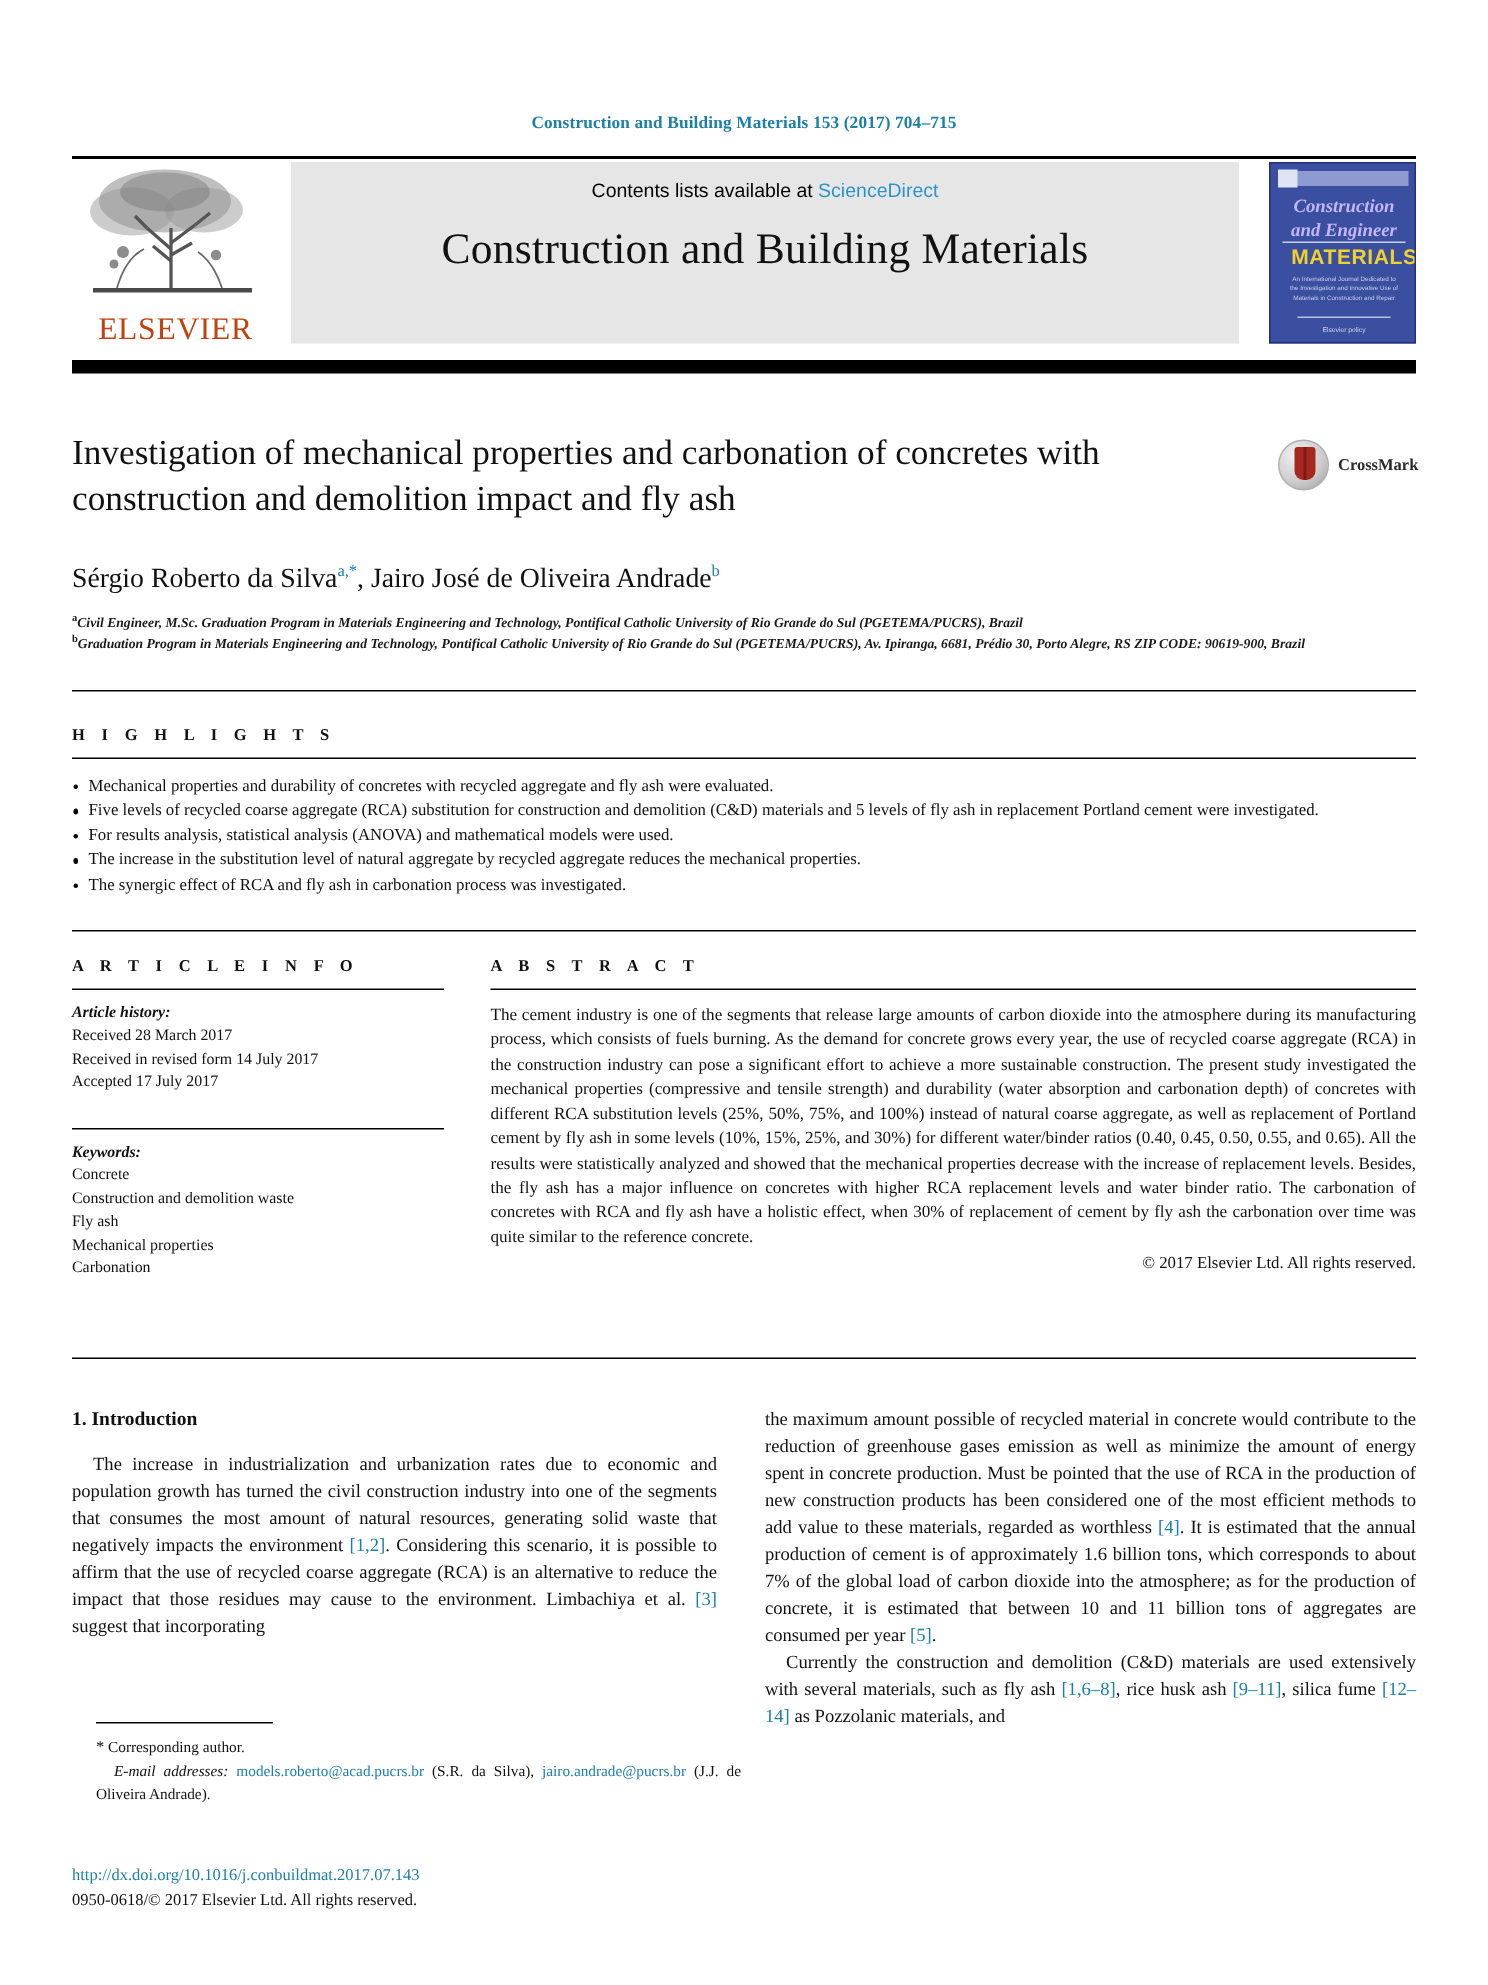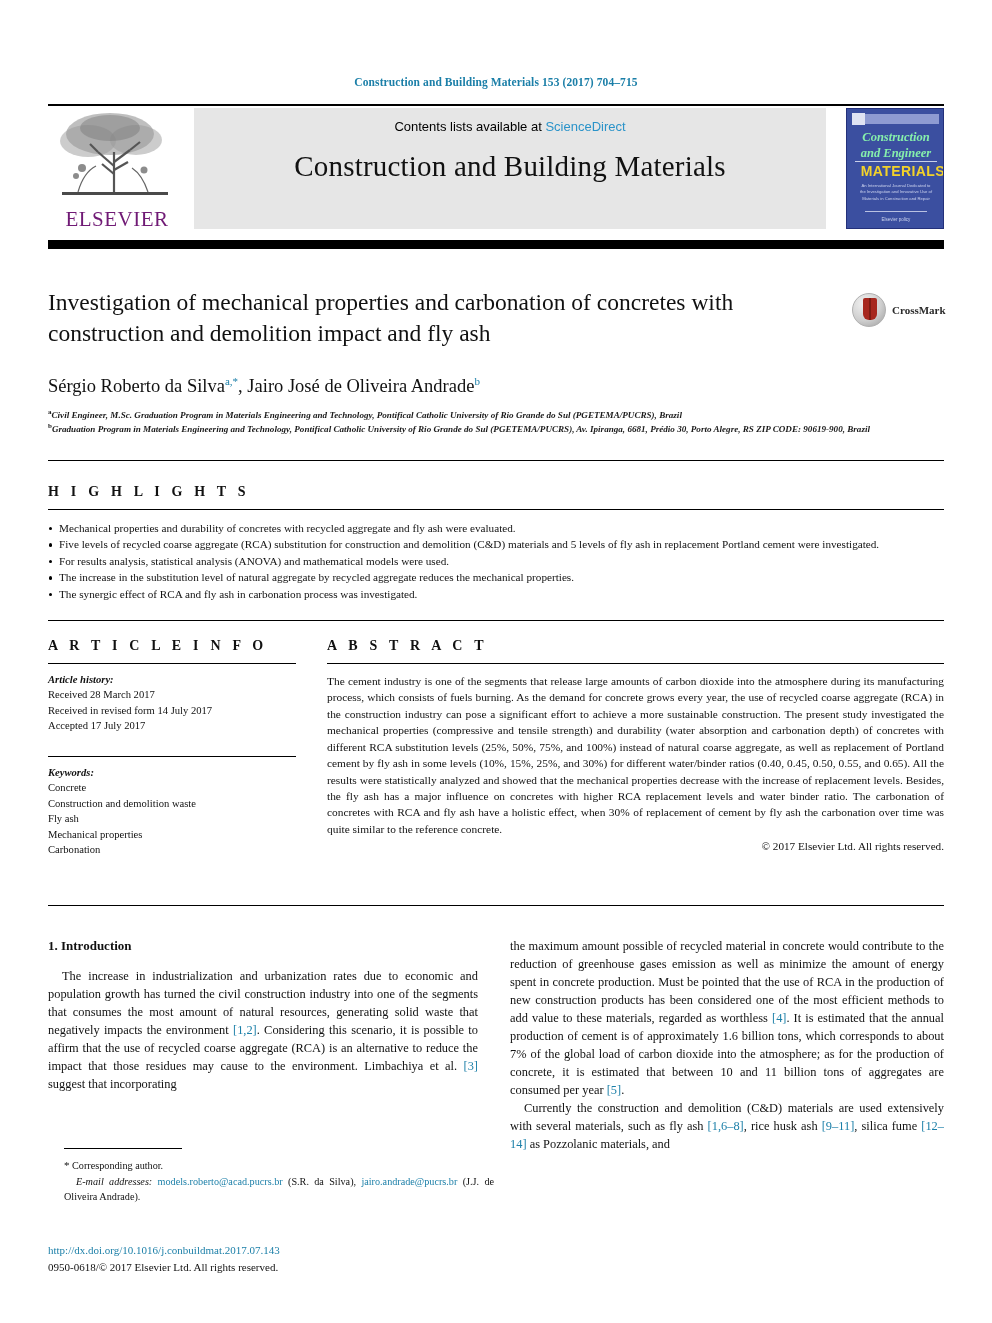--- a/index.html
+++ b/index.html
@@ -57,21 +57,21 @@
   }
   .tree-svg { display:block; }
   .elsevier-word {
     position: absolute;
     left: 2px; bottom: 0px;
     width: 134px;
     text-align: center;
     font-family: "Liberation Serif", serif;
     font-size: 21px;
     letter-spacing: .5px;
-    color: #701a75;
+    color: #c2410c;
     line-height: 1;
   }
   .masthead-center {
     position: absolute;
     left: 146px; top: 2px;
     width: 632px;
     height: 121px;
     background: #e6e6e6;
     text-align: center;
   }
@@ -121,21 +121,21 @@
     background: #dfe3f3;
   }
   .cover-l1, .cover-l2 {
     position: absolute;
     left: 0; width: 98px;
     text-align: center;
     font-family: "Liberation Serif", serif;
     font-style: italic;
     font-weight: bold;
     font-size: 12.5px;
-    color: #86efac;
+    color: #c4b5fd;
   }
   .cover-l1 { top: 21px; }
   .cover-l2 { top: 37px; }
   .cover-l3 {
     position: absolute;
     left: 0; top: 54px; width: 98px;
     text-align: right;
     font-family: "Liberation Sans", sans-serif;
     font-weight: bold;
     font-size: 14px;
@@ -249,21 +249,21 @@
   .rule-thin {
     position: absolute;
     background: #000;
     height: 1px;
   }
 
   
   .sect-label {
     font-family: "Liberation Serif", serif;
     font-weight: bold;
-    font-size: 14px;
+    font-size: 11px;
     letter-spacing: 4.2px;
     color: #111;
   }
   .highlights {
     position: absolute;
     left: 48px; top: 484px;
     width: 896px;
   }
   .hl-rule {
     margin-top: 9px;

